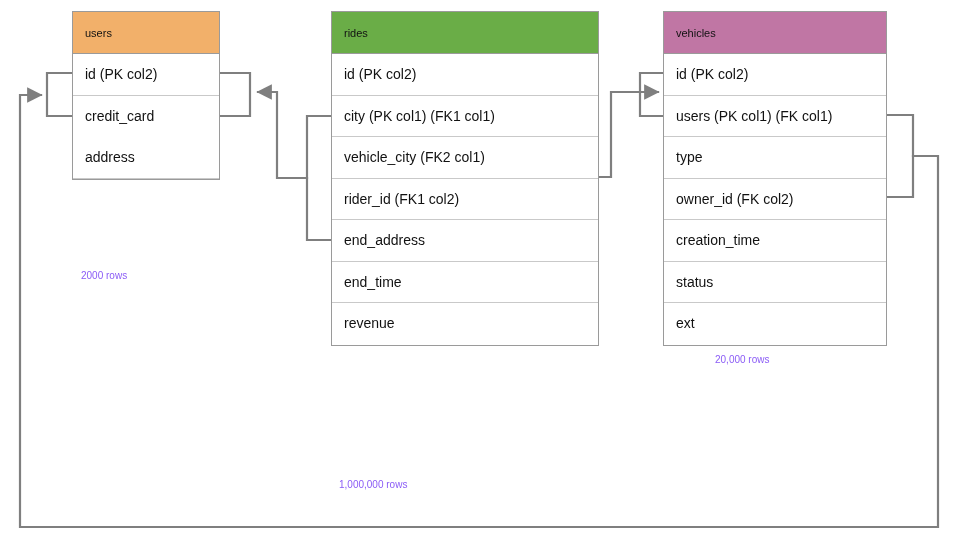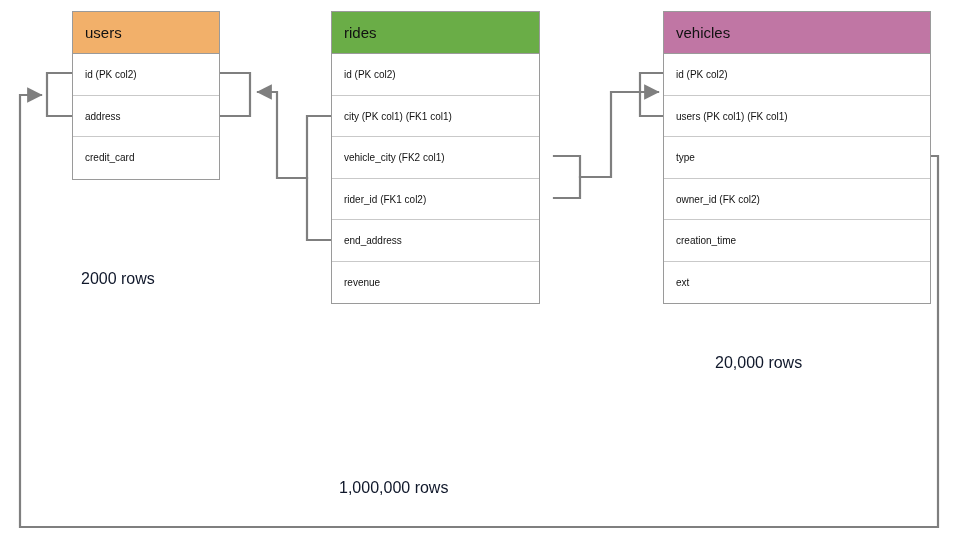--- a/index.html
+++ b/index.html
@@ -27,45 +27,45 @@
     position: absolute;
     box-sizing: border-box;
     border: 1px solid #9a9a9a;
     background: #ffffff;
   }
   .entity-header {
     box-sizing: border-box;
     height: 42px;
     line-height: 42px;
     padding: 0 0 0 12px;
-    font-size: 15px;
+    font-size: 11px;
     color: #111111;
     border-bottom: 1px solid #9a9a9a;
     white-space: nowrap;
     overflow: hidden;
   }
   .entity-field {
     box-sizing: border-box;
     height: 41.5px;
     line-height: 41.5px;
     padding: 0 0 0 12px;
-    font-size: 10px;
+    font-size: 14px;
     color: #111111;
     border-bottom: 1px solid #c9c9c9;
     background: #ffffff;
     white-space: nowrap;
     overflow: hidden;
   }
   .entity-field.last {
     border-bottom: none;
   }
   .rowcount {
     position: absolute;
-    font-size: 16px;
-    color: #0f172a;
+    font-size: 10px;
+    color: #8b5cf6;
     white-space: nowrap;
   }
 </style>
 </head>
 <body>
 
 <div id="canvas">
 
   <svg id="wires" viewBox="0 0 960 540" width="960" height="540">
     <defs>
@@ -92,40 +92,42 @@
       <path d="M 663 73 L 640 73 L 640 116 L 663 116"></path>
 
       <path d="M 887 115 L 913 115 L 913 197 L 887 197"></path>
       <path d="M 913 156 L 938 156 L 938 527 L 20 527 L 20 95 L 41 95" marker-end="url(#arrow-right)"></path>
     </g>
   </svg>
 
   <div class="entity" style="left:72px; top:11px; width:148px;">
     <div class="entity-header" style="background:#f2b06a;">users</div>
     <div class="entity-field">id (PK col2)</div>
+    <div class="entity-field last">credit_card</div>
     <div class="entity-field">address</div>
-    <div class="entity-field last">credit_card</div>
   </div>
   <div class="rowcount" style="left:81px; top:270px;">2000 rows</div>
 
-  <div class="entity" style="left:331px; top:11px; width:209px;">
+  <div class="entity" style="left:331px; top:11px; width:268px;">
     <div class="entity-header" style="background:#6aad47;">rides</div>
     <div class="entity-field">id (PK col2)</div>
     <div class="entity-field">city (PK col1) (FK1 col1)</div>
     <div class="entity-field">vehicle_city (FK2 col1)</div>
     <div class="entity-field">rider_id (FK1 col2)</div>
     <div class="entity-field">end_address</div>
+    <div class="entity-field">end_time</div>
     <div class="entity-field last">revenue</div>
   </div>
   <div class="rowcount" style="left:339px; top:479px;">1,000,000 rows</div>
 
-  <div class="entity" style="left:663px; top:11px; width:268px;">
+  <div class="entity" style="left:663px; top:11px; width:224px;">
     <div class="entity-header" style="background:#c076a4;">vehicles</div>
     <div class="entity-field">id (PK col2)</div>
     <div class="entity-field">users (PK col1) (FK col1)</div>
     <div class="entity-field">type</div>
     <div class="entity-field">owner_id (FK col2)</div>
     <div class="entity-field">creation_time</div>
+    <div class="entity-field">status</div>
     <div class="entity-field last">ext</div>
   </div>
   <div class="rowcount" style="left:672px; top:354px;margin-left:43px;">20,000 rows</div>
 
 </div>
 
 </body></html>

